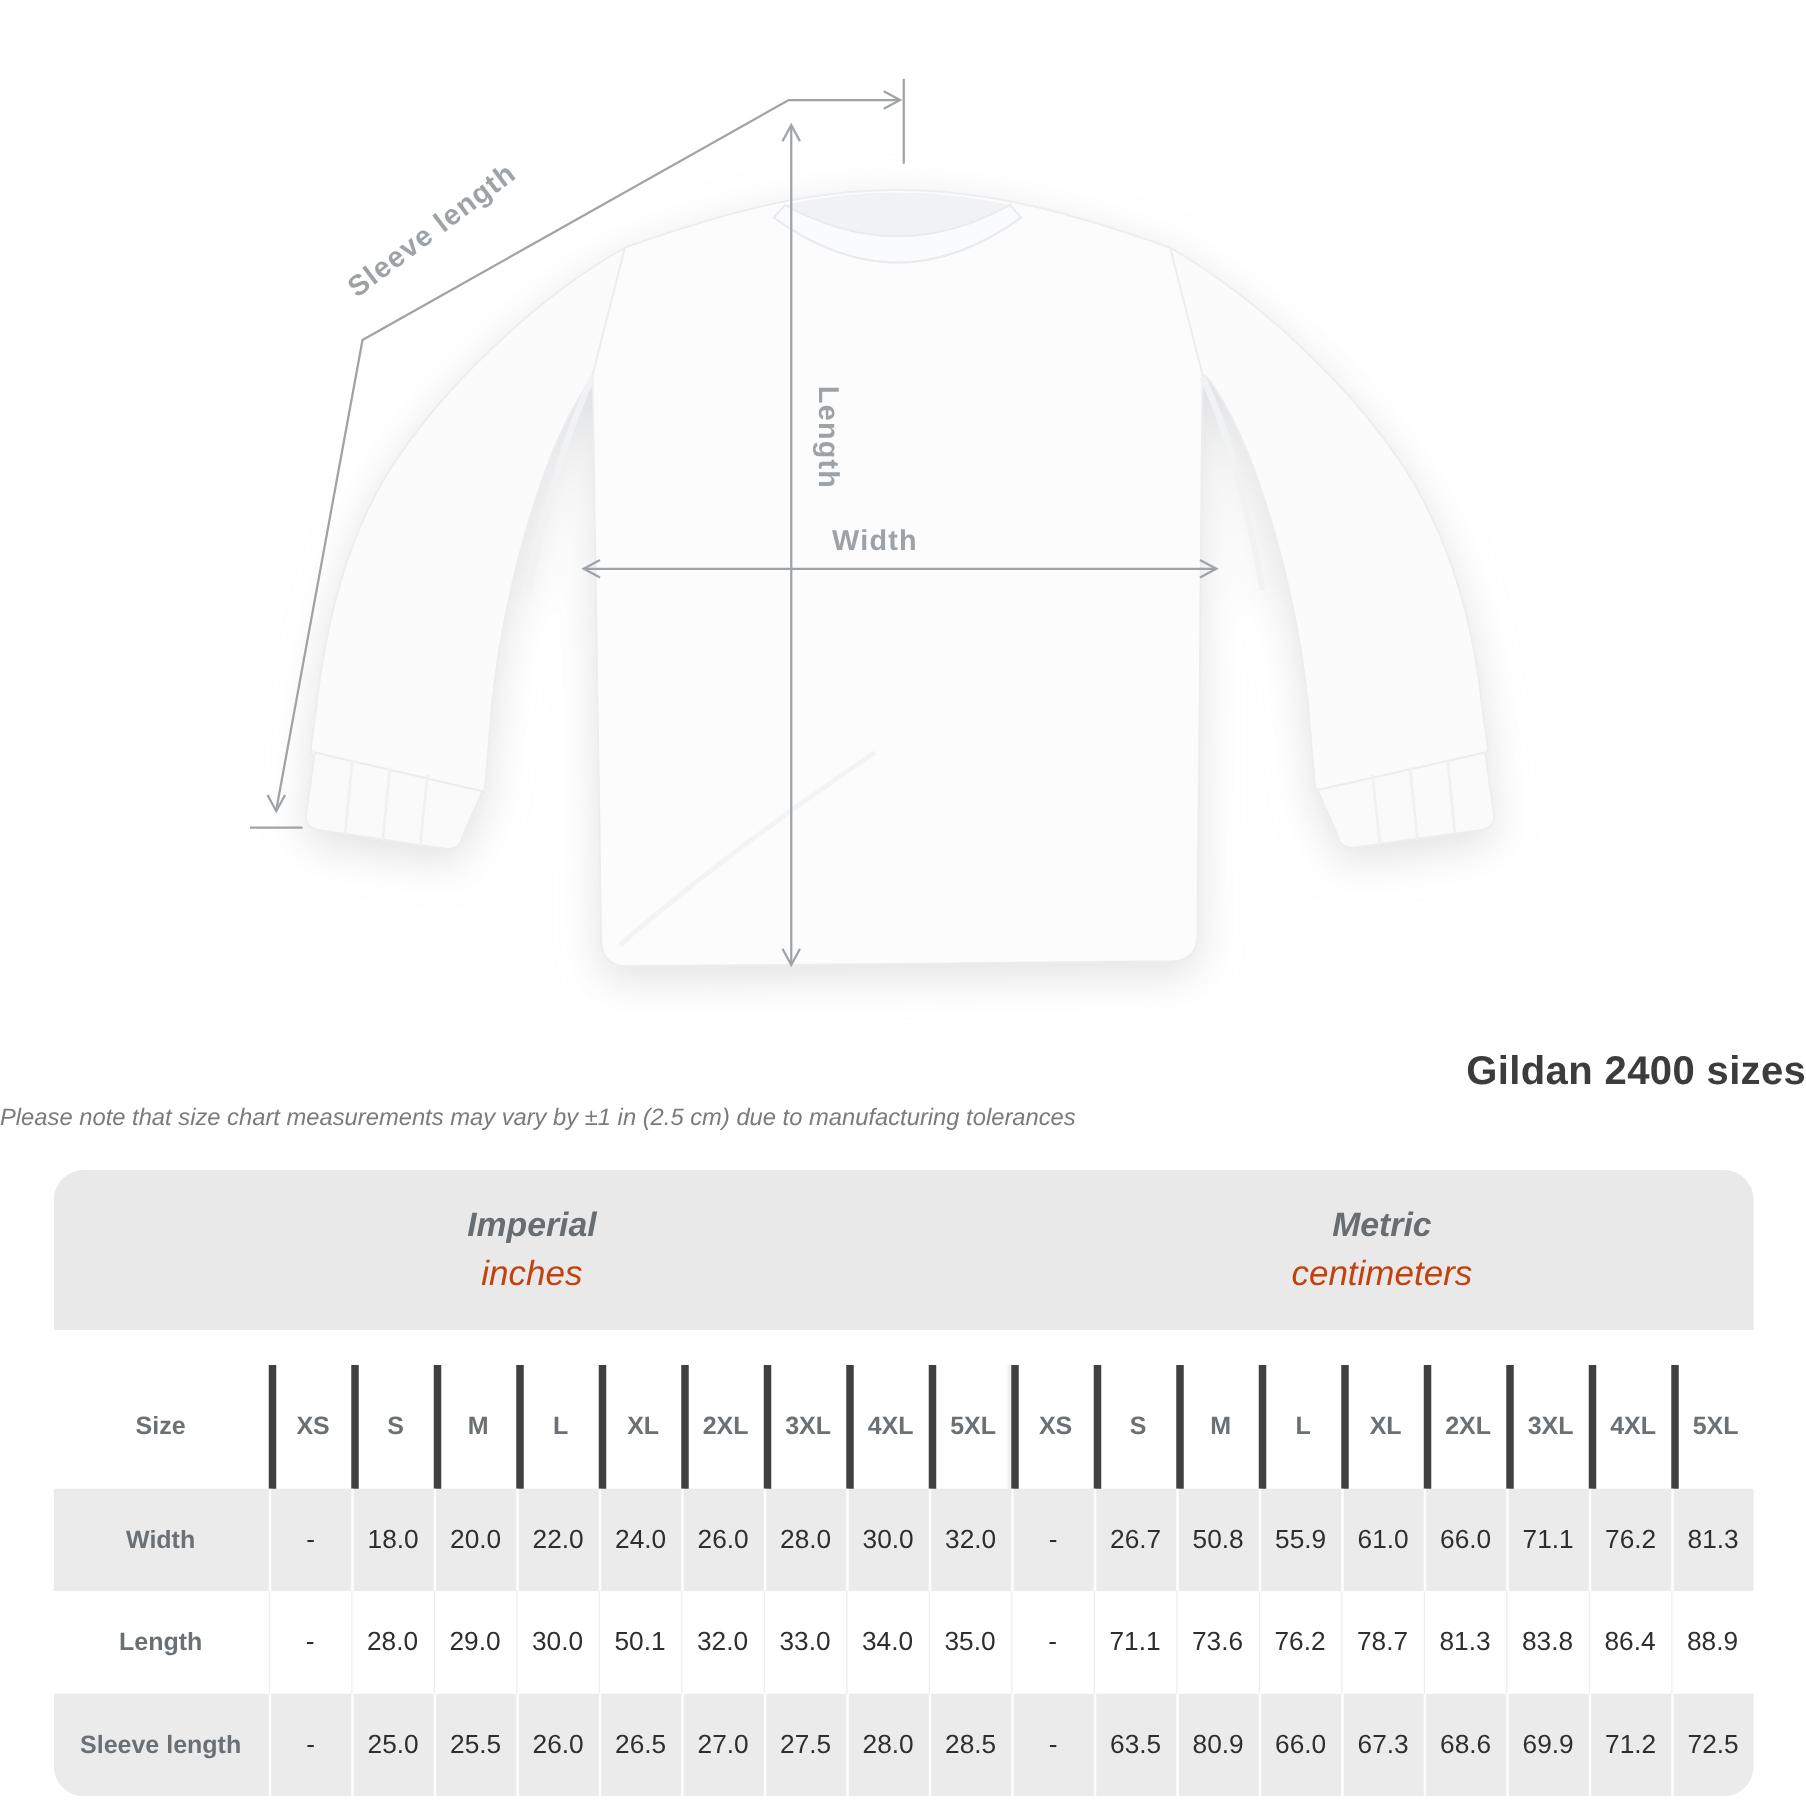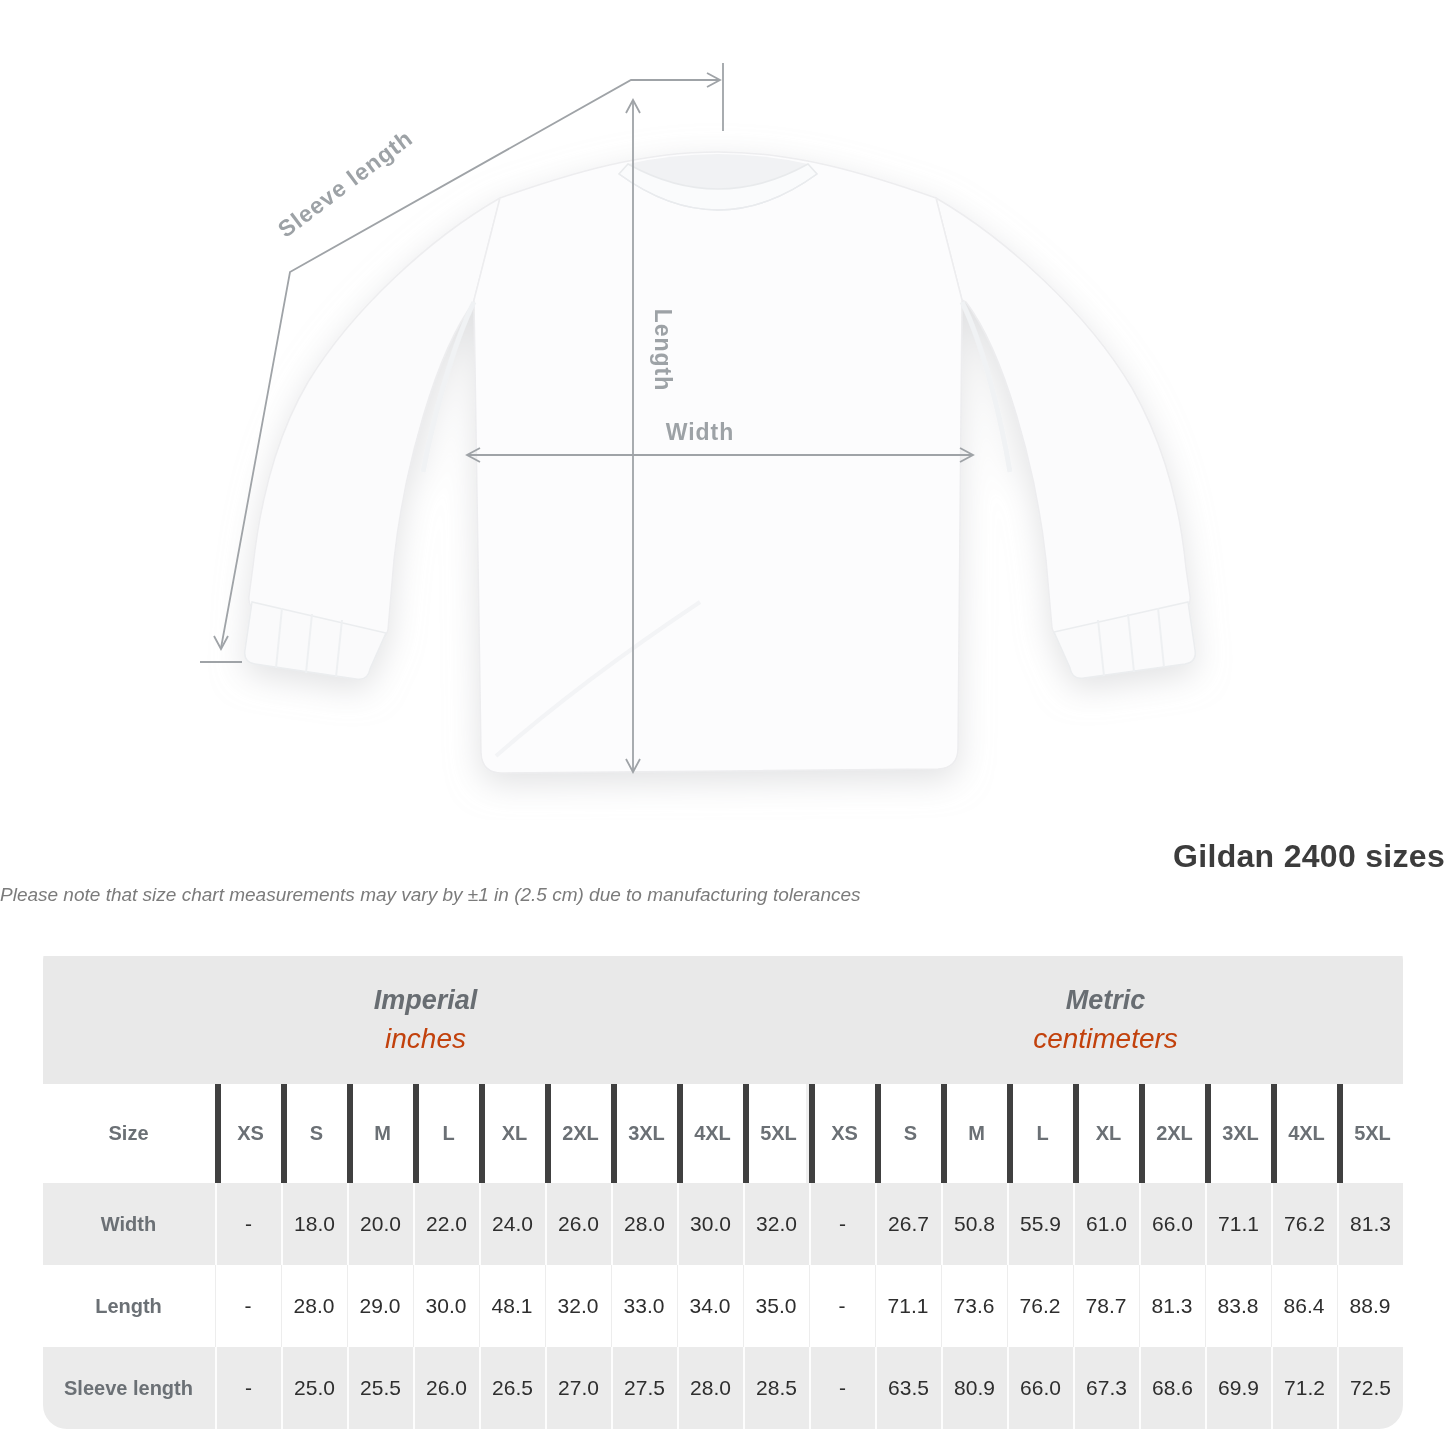--- a/index.html
+++ b/index.html
@@ -17,28 +17,28 @@
     margin: 9px 0 0 0; 
     font-size: 19px; font-style: italic; color: #7b7b7b;
   }
 
   .table {
     width: 1360px; margin: 30px auto 0 auto;
     border-radius: 24px; overflow: hidden;
   }
   .tr { display: grid; grid-template-columns: 172px repeat(18, 1fr); }
 
-  .tr-units { background: #e9e9e9; height: 128px; margin-top: 20px; }
+  .tr-units { background: #e9e9e9; height: 128px; }
   .unit { display: flex; flex-direction: column; align-items: center; justify-content: center; }
   .u-imp { grid-column: 1 / 11; }
   .u-met { grid-column: 11 / 20; align-items: center; }
   .u-name { font-size: 27px; font-weight: bold; font-style: italic; color: #686d72; }
   .u-sub  { font-size: 28px; font-style: italic; color: #c2410c; margin-top: 7px; }
 
-  .tr-head  { background: #ffffff; height: 99px; }
+  .tr-head  { background: #ffffff; height: 99px; margin-top: 28px; }
   .tr-gray  { background: #ebebeb; height: 82px; }
   .tr-white { background: #ffffff; height: 82px; }
 
   .cell { display: flex; align-items: center; justify-content: center; }
   .c-label { font-size: 20px; font-weight: bold; color: #6b7075; }
   .c-size  { font-size: 20px; font-weight: bold; color: #6b7075; }
   .c-val   { font-size: 21px; color: #2e2e2e; }
 
   .tr-head  .cell + .cell { border-left: 6px solid #404040; }
   .tr-white .cell + .cell { border-left: 1px solid #ededed; }
@@ -176,21 +176,21 @@
       <div class="cell c-val">76.2</div>
       <div class="cell c-val">81.3</div>
     </div>
 
     <div class="tr tr-white">
       <div class="cell c-label">Length</div>
       <div class="cell c-val">-</div>
       <div class="cell c-val">28.0</div>
       <div class="cell c-val">29.0</div>
       <div class="cell c-val">30.0</div>
-      <div class="cell c-val">48.1</div>
+      <div class="cell c-val">50.1</div>
       <div class="cell c-val">32.0</div>
       <div class="cell c-val">33.0</div>
       <div class="cell c-val">34.0</div>
       <div class="cell c-val">35.0</div>
       <div class="cell c-val m-start">-</div>
       <div class="cell c-val">71.1</div>
       <div class="cell c-val">73.6</div>
       <div class="cell c-val">76.2</div>
       <div class="cell c-val">78.7</div>
       <div class="cell c-val">81.3</div>

